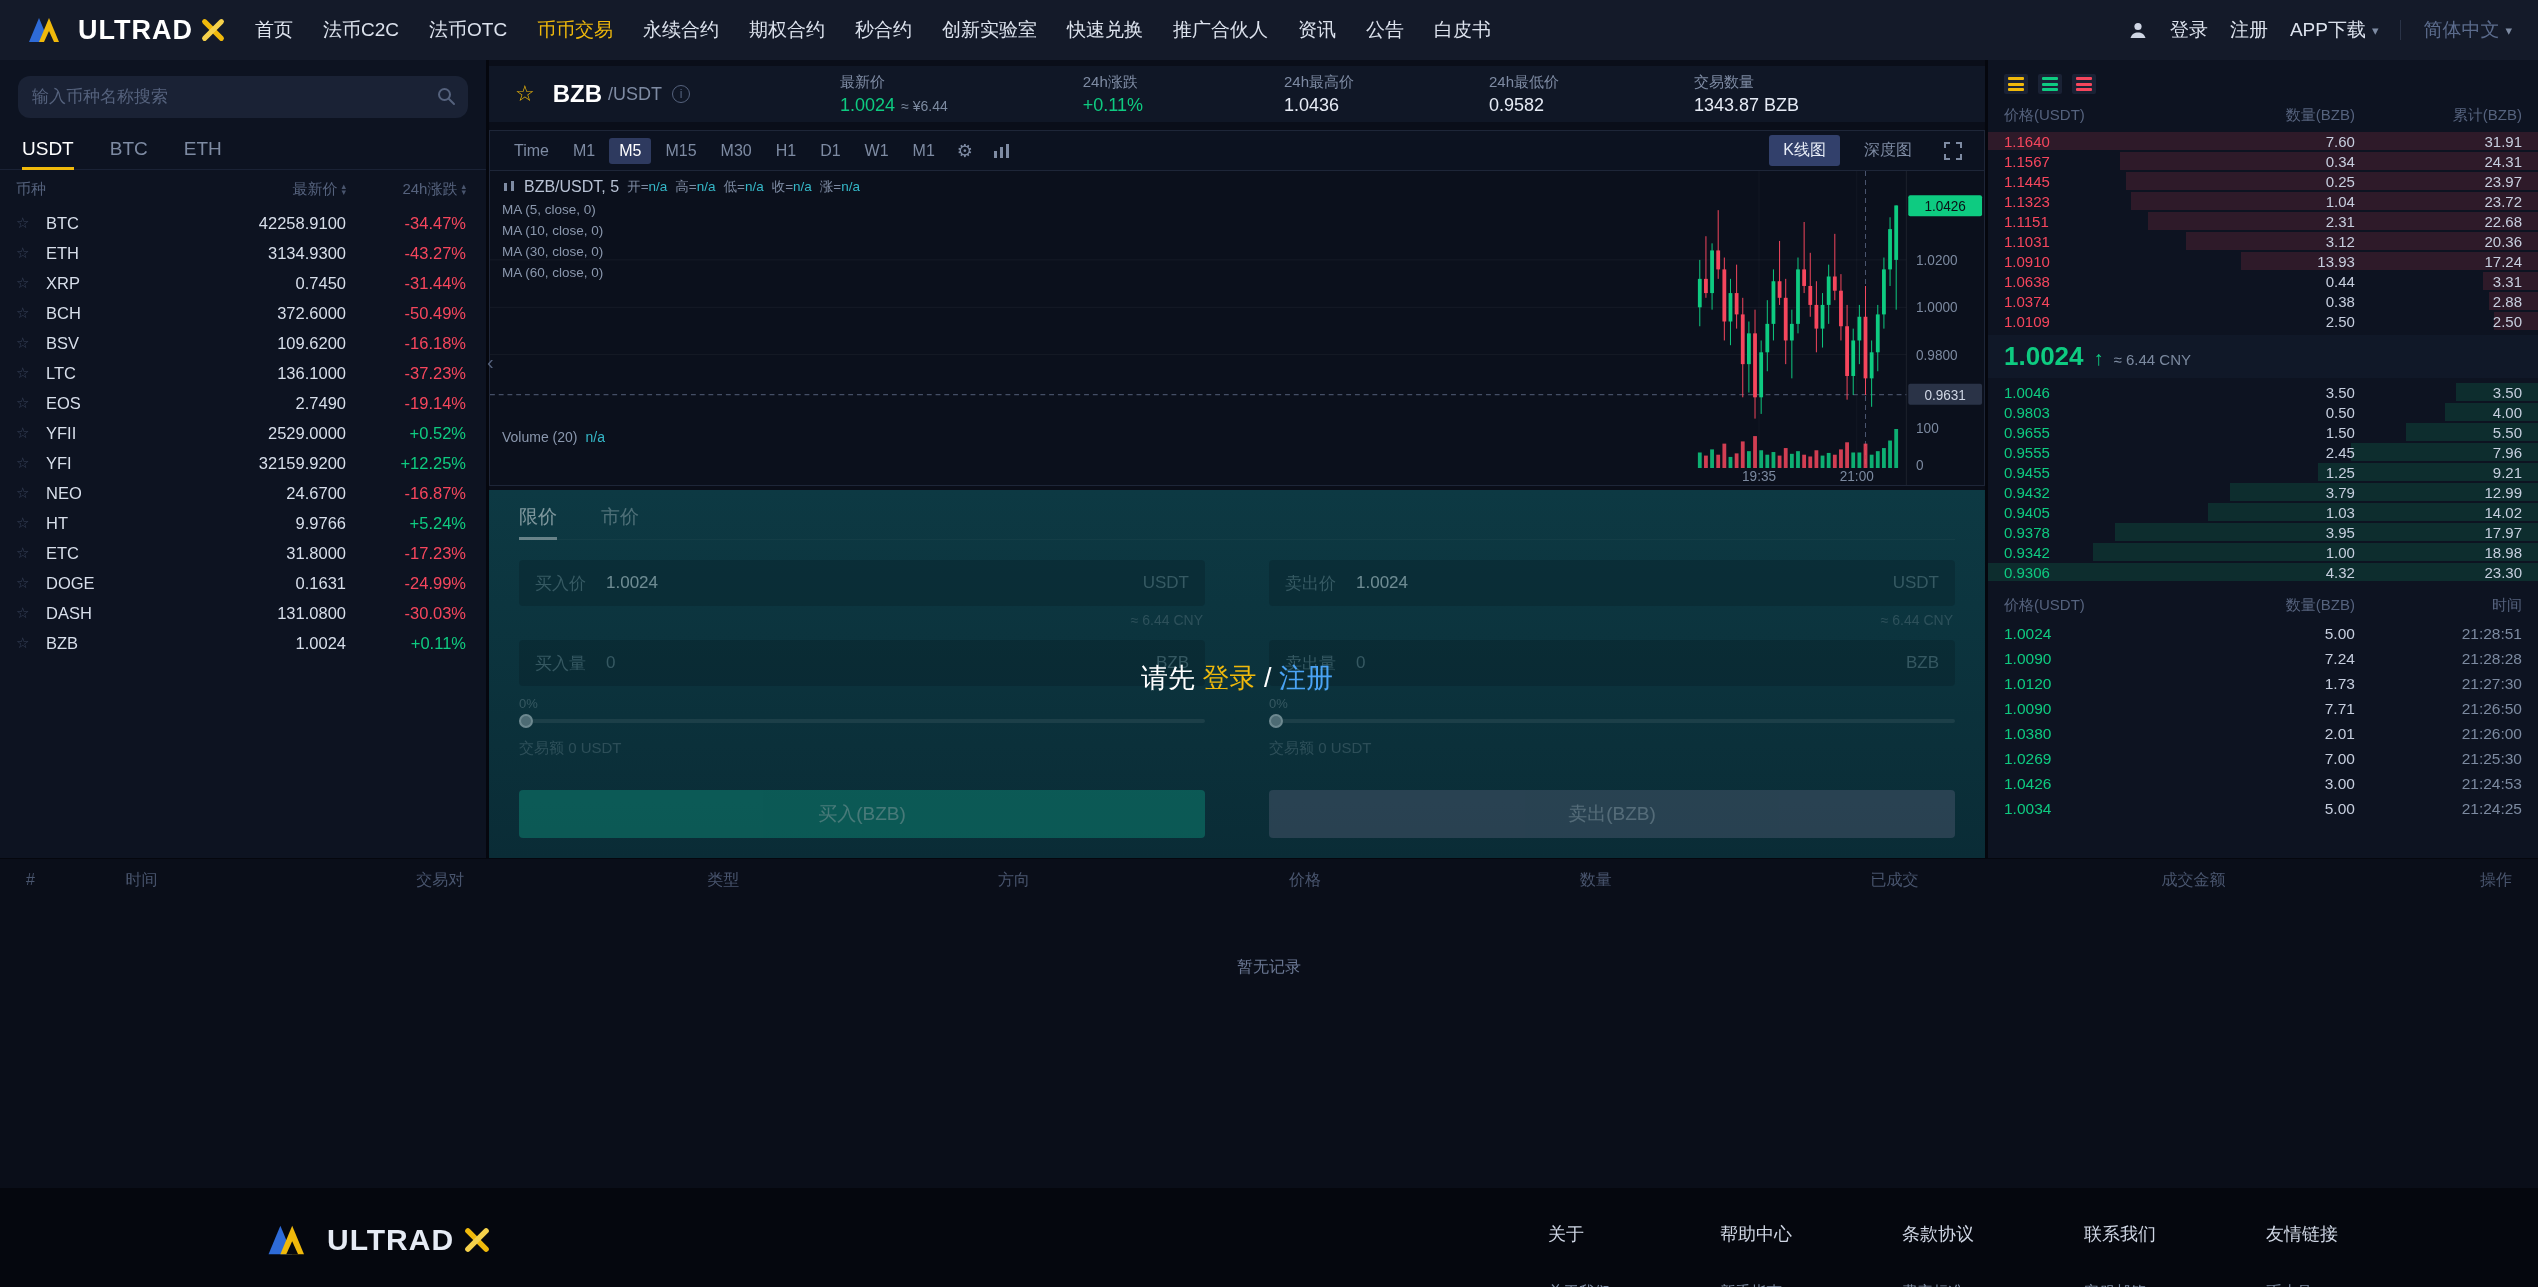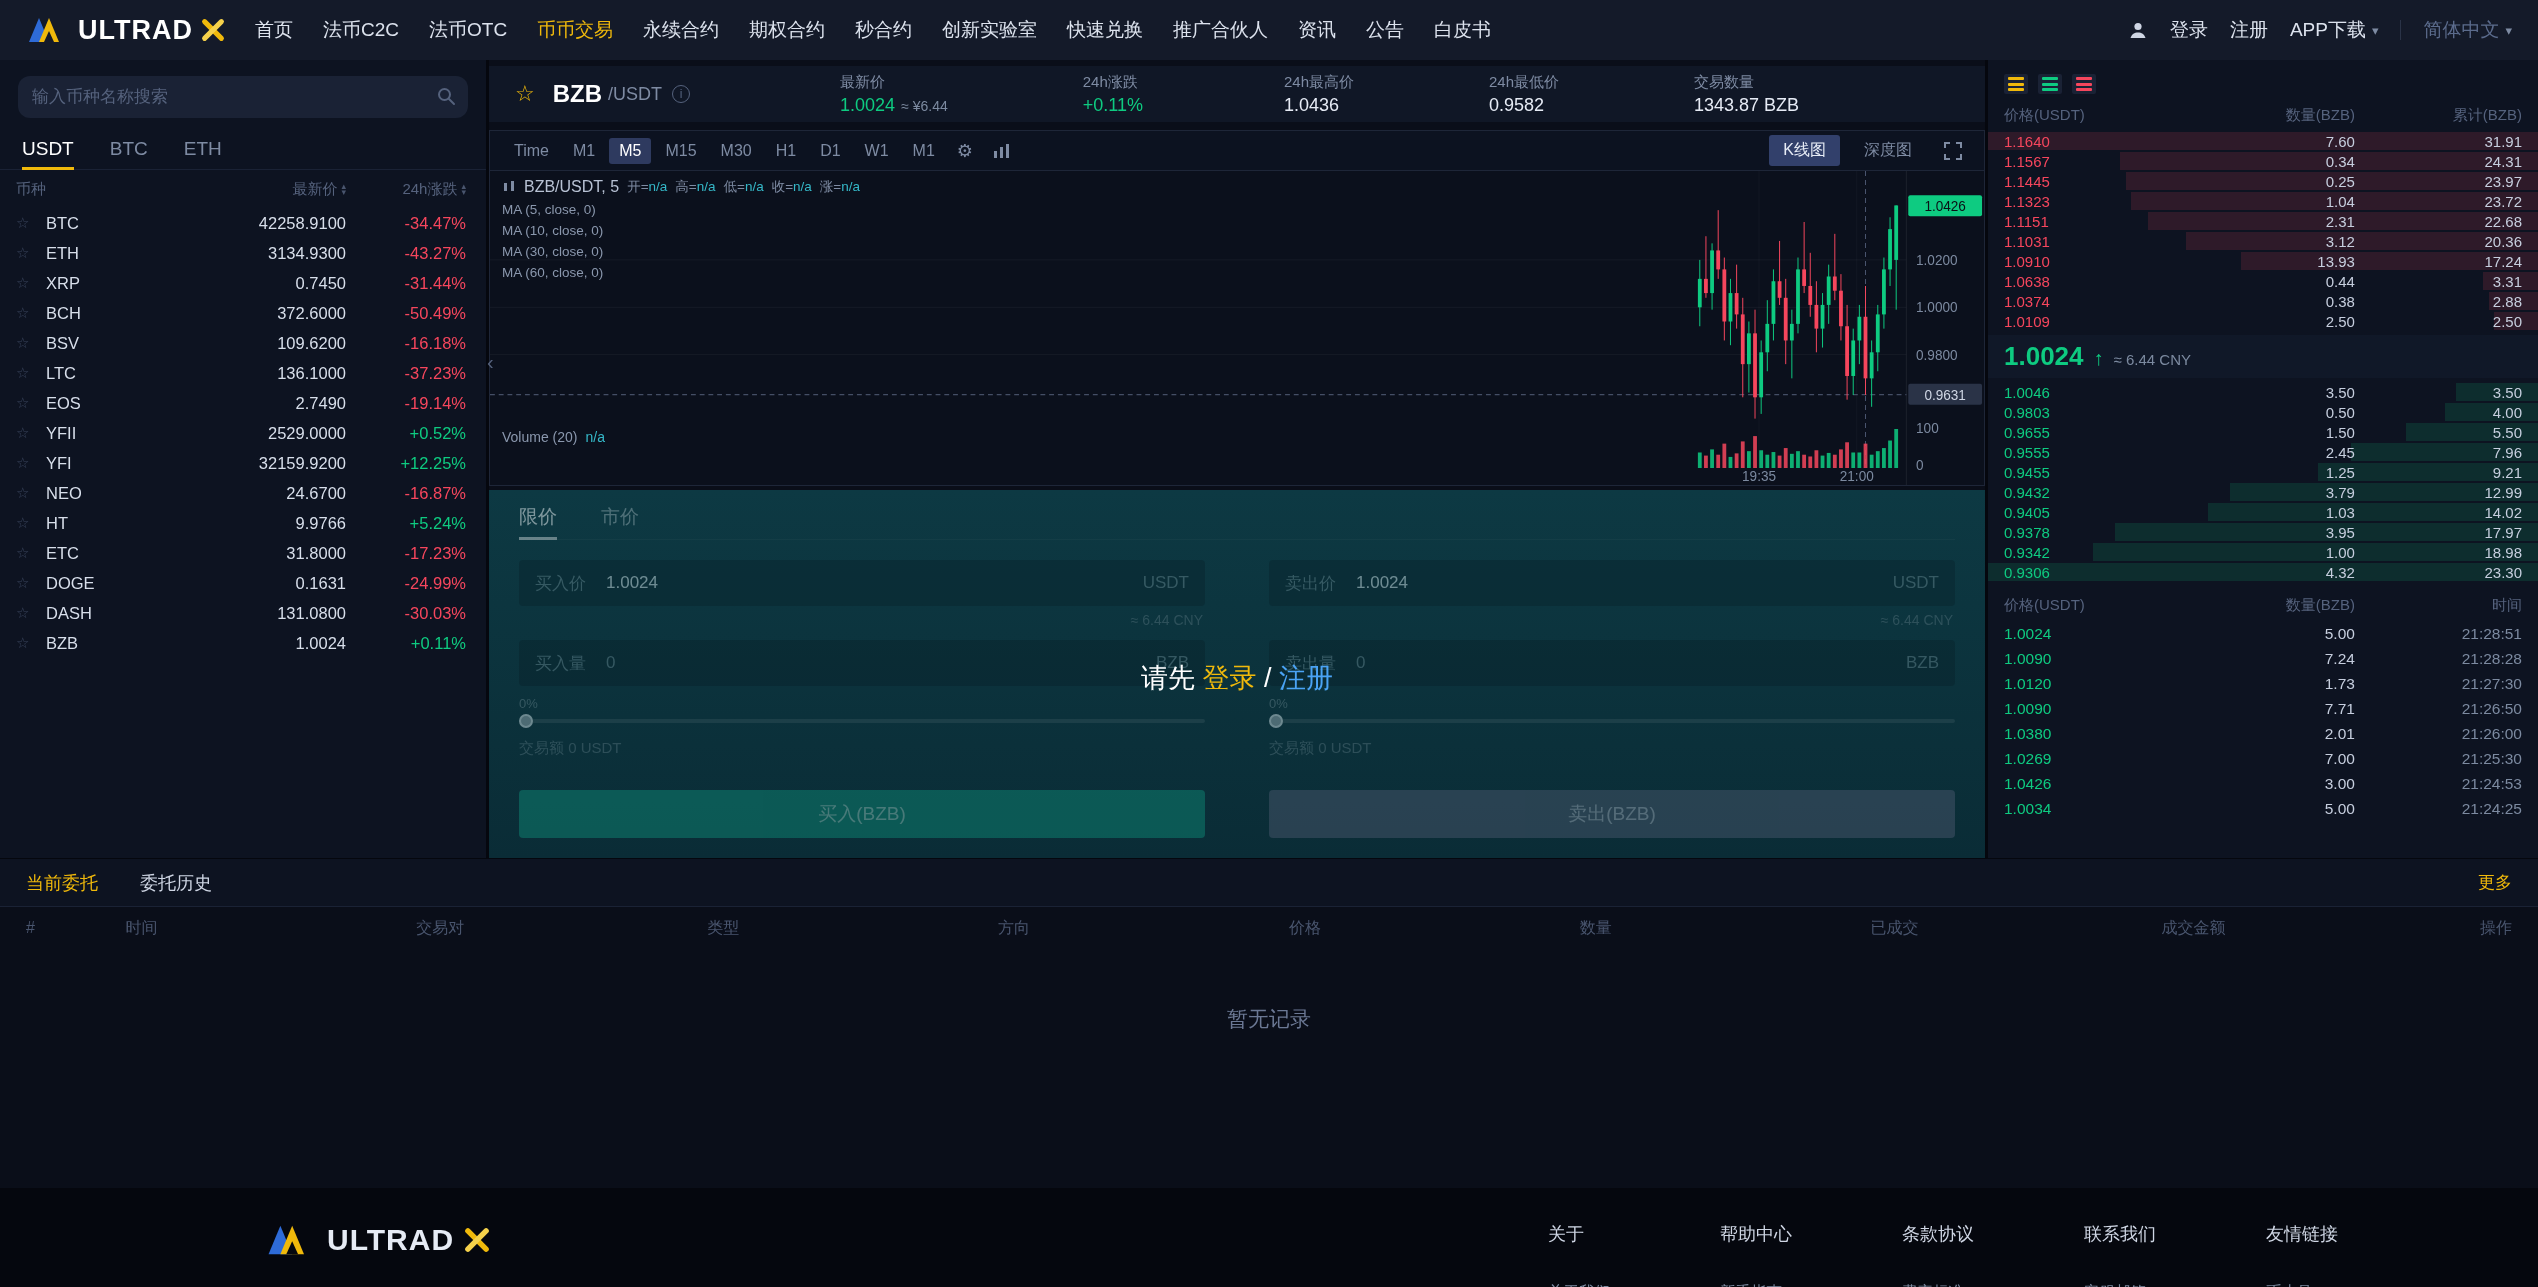--- a/index.html
+++ b/index.html
@@ -143,21 +143,21 @@
   .orders{height:330px;background:#0a0e19;border-top:1px solid #05070e}
   .orders-tabs{display:flex;align-items:center;height:48px;padding:0 26px;background:#0d1321;
                border-bottom:1px solid #1a2235;gap:42px}
   .otab{font-size:18px;color:#cfd6e4;cursor:pointer}
   .otab.active{color:#f0b90b}
   .more{margin-left:auto;color:#f0b90b;font-size:17px;cursor:pointer}
   .ohead{display:flex;padding:0 26px;height:42px;align-items:center;color:#49556e;font-size:16px}
   .ohead span{flex:0 0 11.7%}
   .ohead span:nth-of-type(1){flex:0 0 4%}
   .ohead span:last-of-type{flex:1;text-align:right}
-  .empty{padding-top:56px;text-align:center;color:#6b7894;font-size:21px}
+  .empty{padding-top:56px;text-align:center;color:#6b7894;font-size:16px}
 
   
   .footer{height:99px;padding-top:34px;display:flex;align-items:flex-start}
   .f-logo{margin-left:265px;display:flex;align-items:center;gap:10px}
   .f-brand{font-size:30px;font-weight:700;color:#e6ebf5;letter-spacing:1px}
   .f-cols{display:flex;margin-left:auto;margin-right:200px;gap:110px}
   .f-col .t{font-size:18px;color:#cfd6e4;cursor:default}
   .f-col .i{margin-top:36px;font-size:15.5px;color:#7c8aa0;cursor:pointer}
 </style>
 </head>
@@ -867,28 +867,20 @@
         <div class="tr-row">
           <span class="p">1.0034</span>
           <span class="q">5.00</span>
           <span class="tm">21:24:25</span>
         </div>
       </div>
   </aside>
 </div>
 
 <section class="orders">
-  <div class="orders-tabs">
-    <span style="display:flex;gap:42px">
-
-    <span class="otab active">当前委托</span>
-        <span class="otab normal">委托历史</span>
-      </span>
-    <span class="more">更多</span>
-  </div>
   <div class="ohead">
 
   <span class="ocol">#</span>
       <span class="ocol">时间</span>
       <span class="ocol">交易对</span>
       <span class="ocol">类型</span>
       <span class="ocol">方向</span>
       <span class="ocol">价格</span>
       <span class="ocol">数量</span>
       <span class="ocol">已成交</span>

